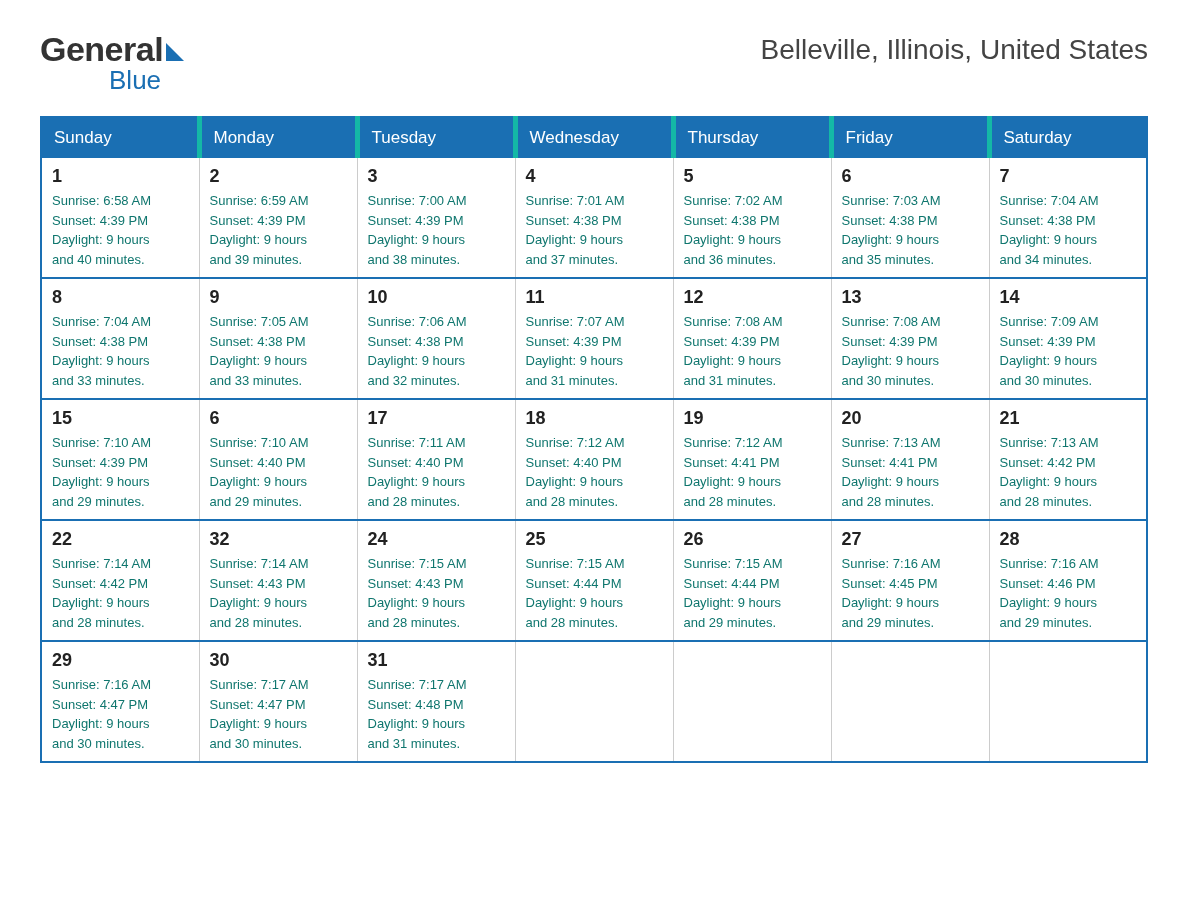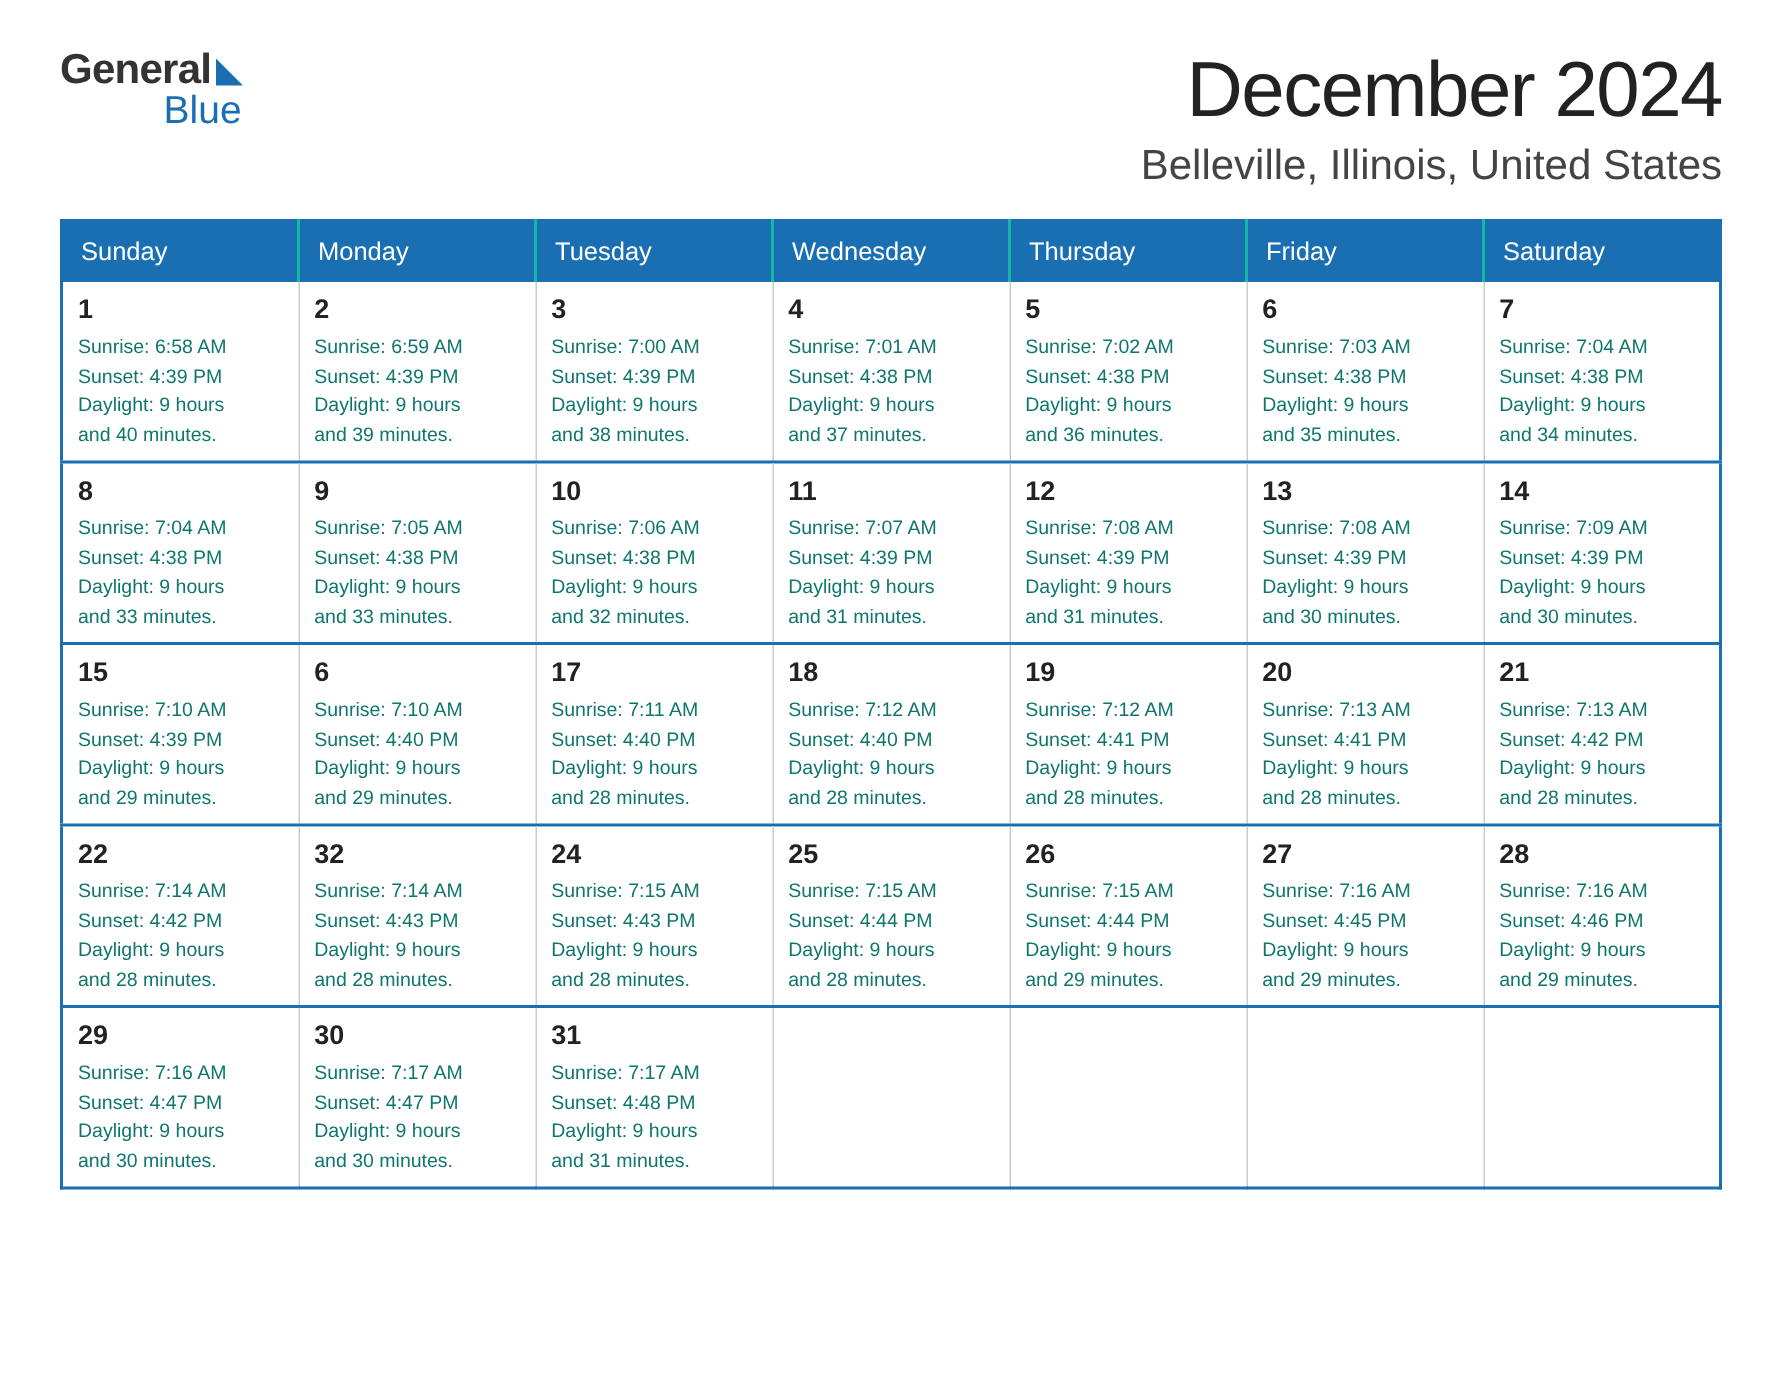--- a/index.html
+++ b/index.html
@@ -19,21 +19,21 @@
     .logo {
       display: flex;
       flex-direction: column;
       align-items: flex-start;
     }
     .logo-top {
       display: flex;
       align-items: center;
     }
     .logo-general {
-      font-size: 28px;
+      font-size: 34px;
       font-weight: bold;
       color: #333;
       letter-spacing: -0.5px;
     }
     .logo-arrow {
       width: 0;
       height: 0;
       border-left: 18px solid #1a6fb3;
       border-top: 18px solid transparent;
       border-bottom: 0px solid transparent;
@@ -66,21 +66,21 @@
       border-collapse: collapse;
       border: 2px solid #1a6fb3;
     }
     .calendar th {
       background-color: #1a6fb3;
       color: #fff;
       padding: 10px 12px;
       text-align: left;
       font-size: 17px;
       font-weight: normal;
-      border-right: 2px solid #14b8a6;
+      border-right: 5px solid #14b8a6;
     }
     .calendar th:last-child {
       border-right: none;
     }
     .calendar td {
       vertical-align: top;
       padding: 8px 10px;
       border-right: 1px solid #ccc;
       border-bottom: 2px solid #1a6fb3;
       font-size: 13px;
@@ -117,21 +117,20 @@
     <div class="logo-top">
       <span class="logo-general">General</span>
       <div class="logo-arrow"></div>
     </div>
     <div style="display:flex; align-items:center; margin-top:-4px;">
       <span style="font-size:26px; font-weight:bold; color:#333; opacity:0; user-select:none;">Gene</span>
       <span class="logo-blue">Blue</span>
     </div>
   </div>
   <div class="title-area">
-    <div class="month-title">December 2024</div>
     <div class="location-title">Belleville, Illinois, United States</div>
   </div>
 </div>
 
 <table class="calendar">
   <thead>
     <tr>
       <th>Sunday</th>
       <th>Monday</th>
       <th>Tuesday</th>

